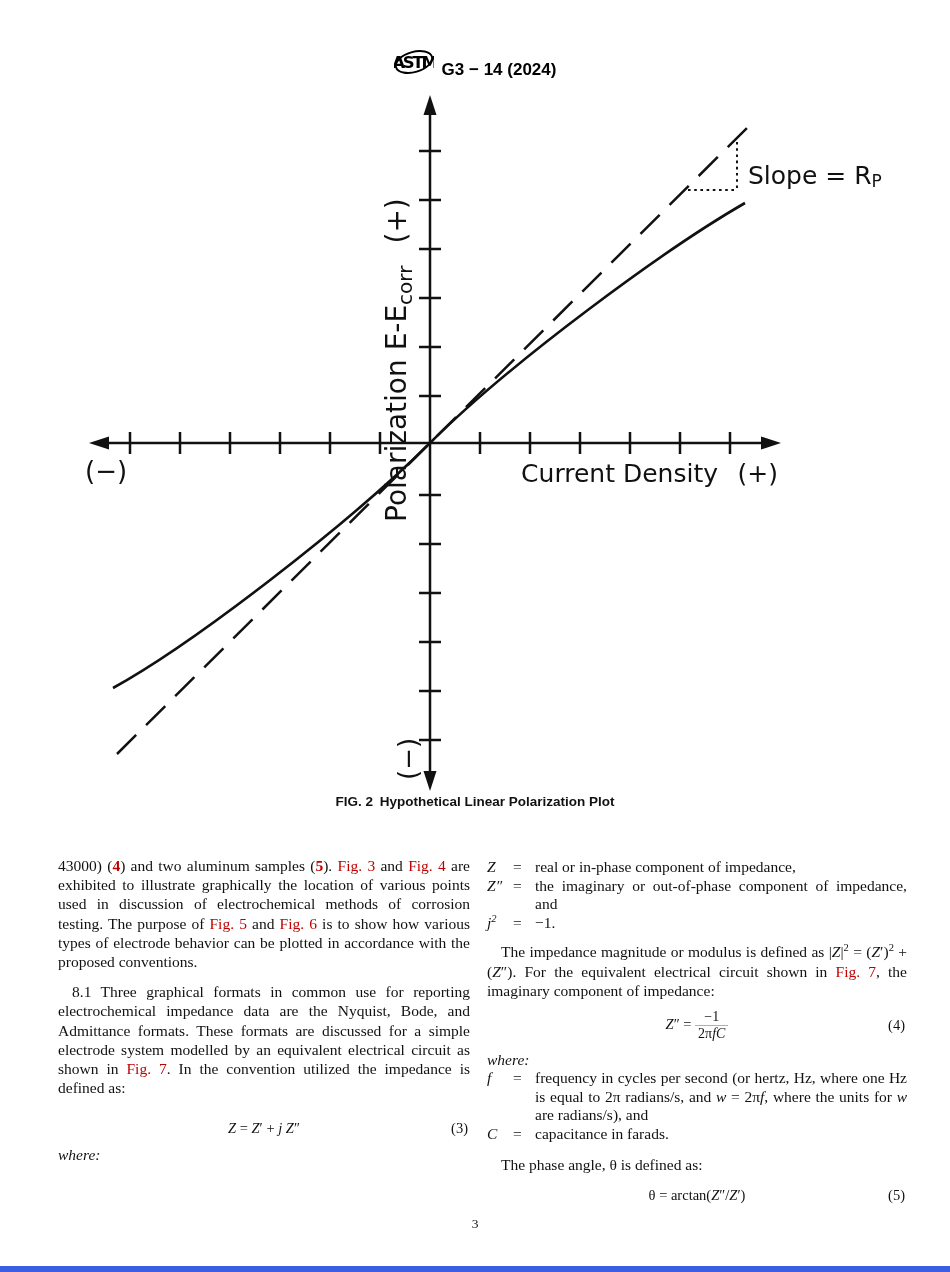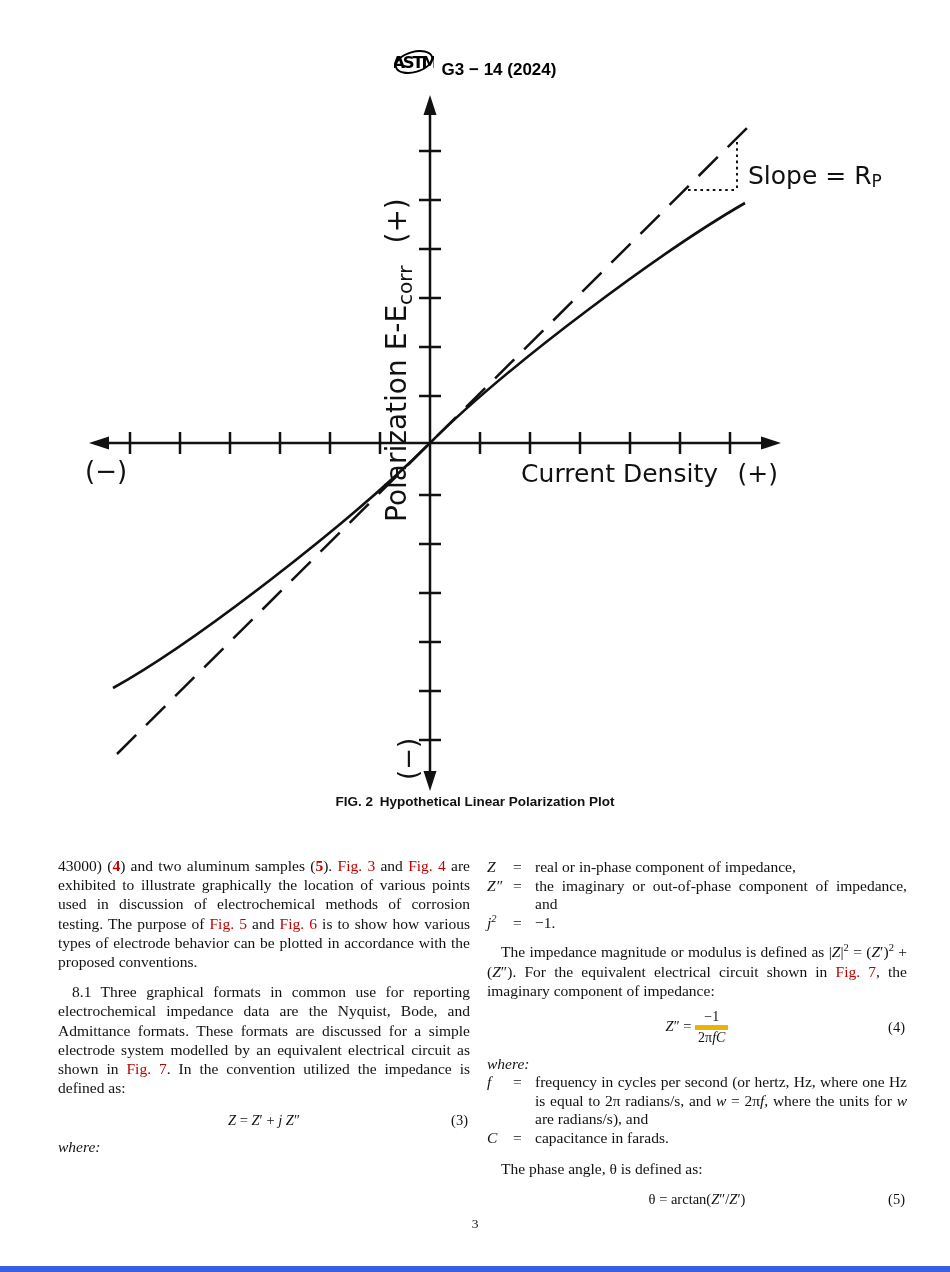--- a/index.html
+++ b/index.html
@@ -18,21 +18,21 @@
   .col-left{left:58px;top:856px;width:412px;}
   .col-right{left:487px;top:858px;width:420px;}
   .para-indent{text-indent:14px;}
   .section-heading{font-weight:bold;margin-top:13px;padding-left:22px;text-indent:-22px;text-align:left;line-height:19.5px;}
   .mt{margin-top:11px;}
   .where{font-style:italic;margin-top:8px;text-align:left;}
   
   .eq-row{position:relative;margin-top:10px;text-align:center;font-size:14.5px;line-height:18px;}
   .eq-num{position:absolute;right:2px;top:50%;transform:translateY(-50%);font-size:14.5px;}
   .frac{display:inline-block;vertical-align:middle;text-align:center;line-height:16px;font-size:14px;}
-  .frac .den{border-top:5px solid #eab308;display:block;padding:0 3px;}
+  .frac .den{border-top:1px solid #eab308;display:block;padding:0 3px;}
   .frac .num{display:block;padding:0 3px;}
   
   .def-row{display:flex;line-height:18.6px;}
   .def-term{width:26px;flex:none;font-style:italic;}
   .def-eq{width:22px;flex:none;text-align:left;}
   .def-desc{flex:1;text-align:justify;}
   
   .b{font-weight:bold;}
   .i{font-style:italic;}
   .r{color:#bf0000;}
@@ -84,21 +84,21 @@
   <text x="85" y="390" font-family="DejaVu Sans, sans-serif" font-size="26" fill="#111">(−)</text>
   <text x="718" y="392" text-anchor="end" font-family="DejaVu Sans, sans-serif" font-size="25" fill="#111">Current Density</text>
   <text x="778" y="392" text-anchor="end" font-family="DejaVu Sans, sans-serif" font-size="25" fill="#111">(+)</text>
 
   <text x="475" y="716" text-anchor="middle" font-family="Liberation Sans, sans-serif" font-weight="bold" font-size="13.5" fill="#111">FIG. 2 Hypothetical Linear Polarization Plot</text>
 </svg>
 
 <div class="col col-left">
   <div><span>43000) (</span><span class="b r">4</span><span>) and two aluminum samples (</span><span class="b r">5</span><span>). </span><span class="r">Fig. 3</span><span> and </span><span class="r">Fig. 4</span><span> are exhibited to illustrate graphically the location of various points used in discussion of electrochemical methods of corrosion testing. The purpose of </span><span class="r">Fig. 5</span><span> and </span><span class="r">Fig. 6</span><span> is to show how various types of electrode behavior can be plotted in accordance with the proposed conventions.</span></div>
   <div class="para-indent mt"><span>8.1 Three graphical formats in common use for reporting electrochemical impedance data are the Nyquist, Bode, and Admittance formats. These formats are discussed for a simple electrode system modelled by an equivalent electrical circuit as shown in </span><span class="r">Fig. 7</span><span>. In the convention utilized the impedance is defined as:</span></div>
-  <div class="eq-row" style="margin-top:14px;">
+  <div class="eq-row" style="margin-top:22px;">
     <span><span class="i">Z</span><span> = </span><span class="i">Z</span><span>′ + </span><span class="i">j Z</span><span>″</span></span>
     <span class="eq-num">(3)</span>
   </div>
   <div class="where">where:</div>
 </div>
 
 <div class="col col-right">
   <div class="def-row">
     <span class="def-term"><span>Z</span></span>
     <span class="def-eq">=</span>

